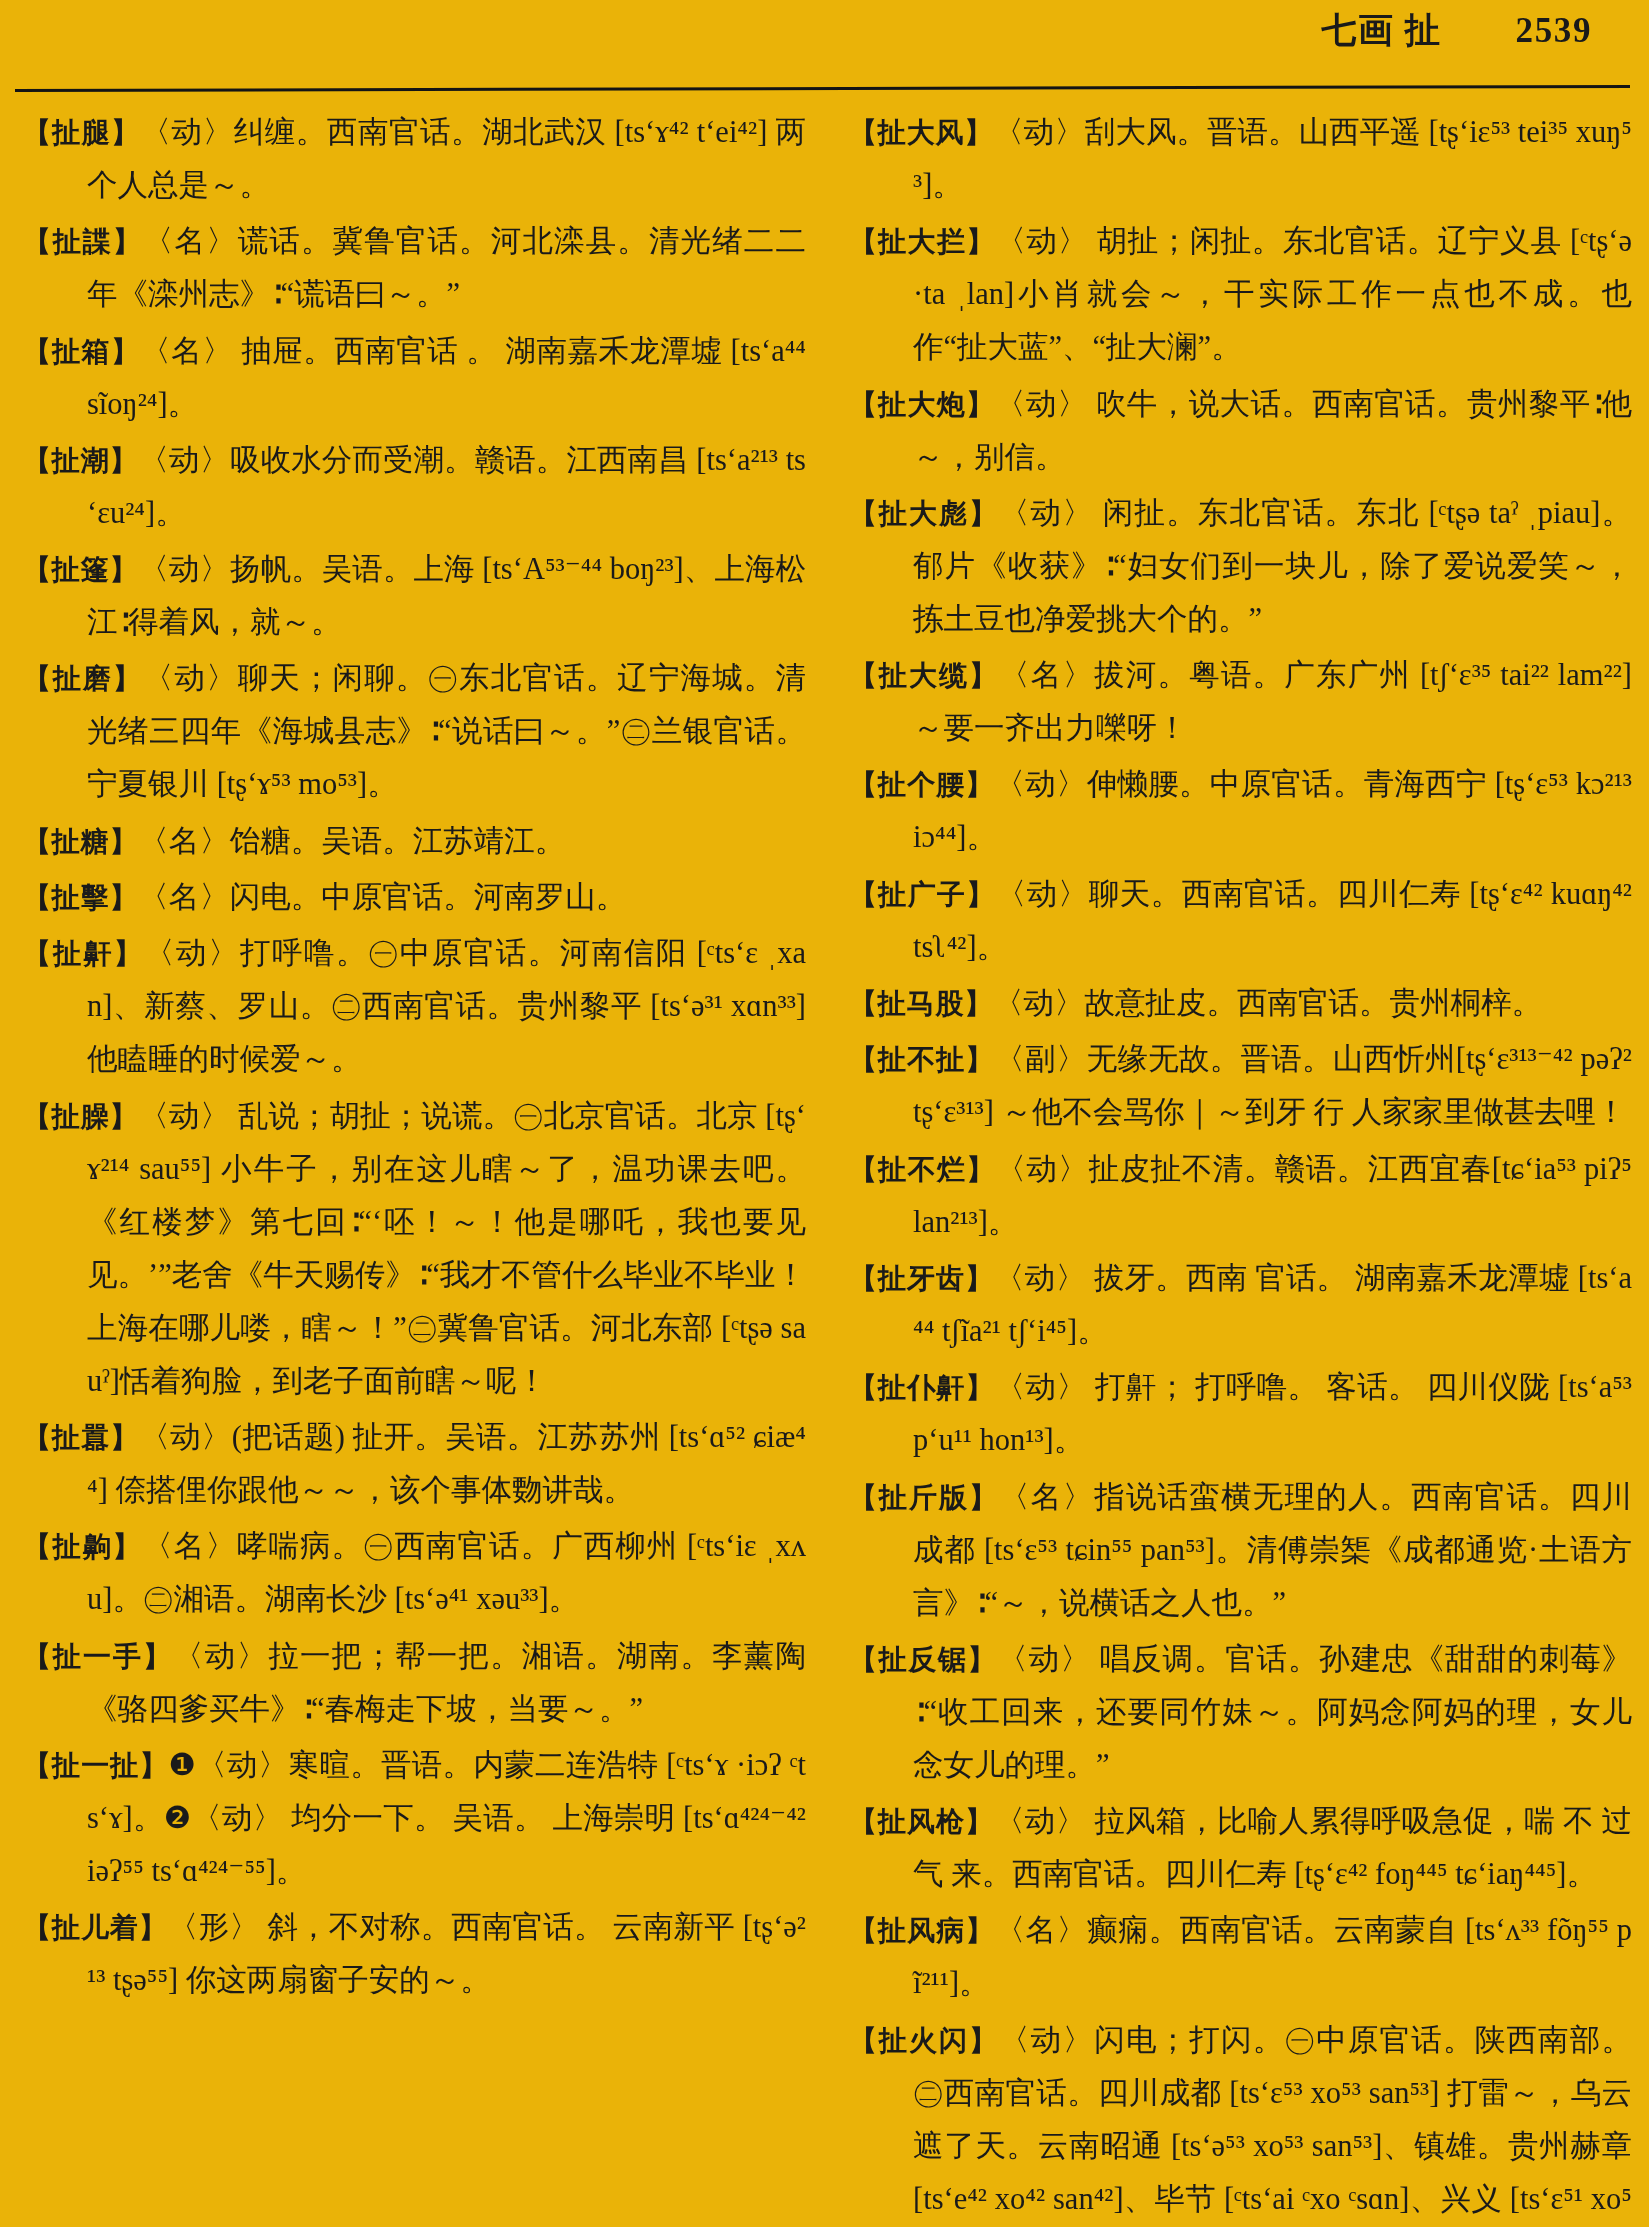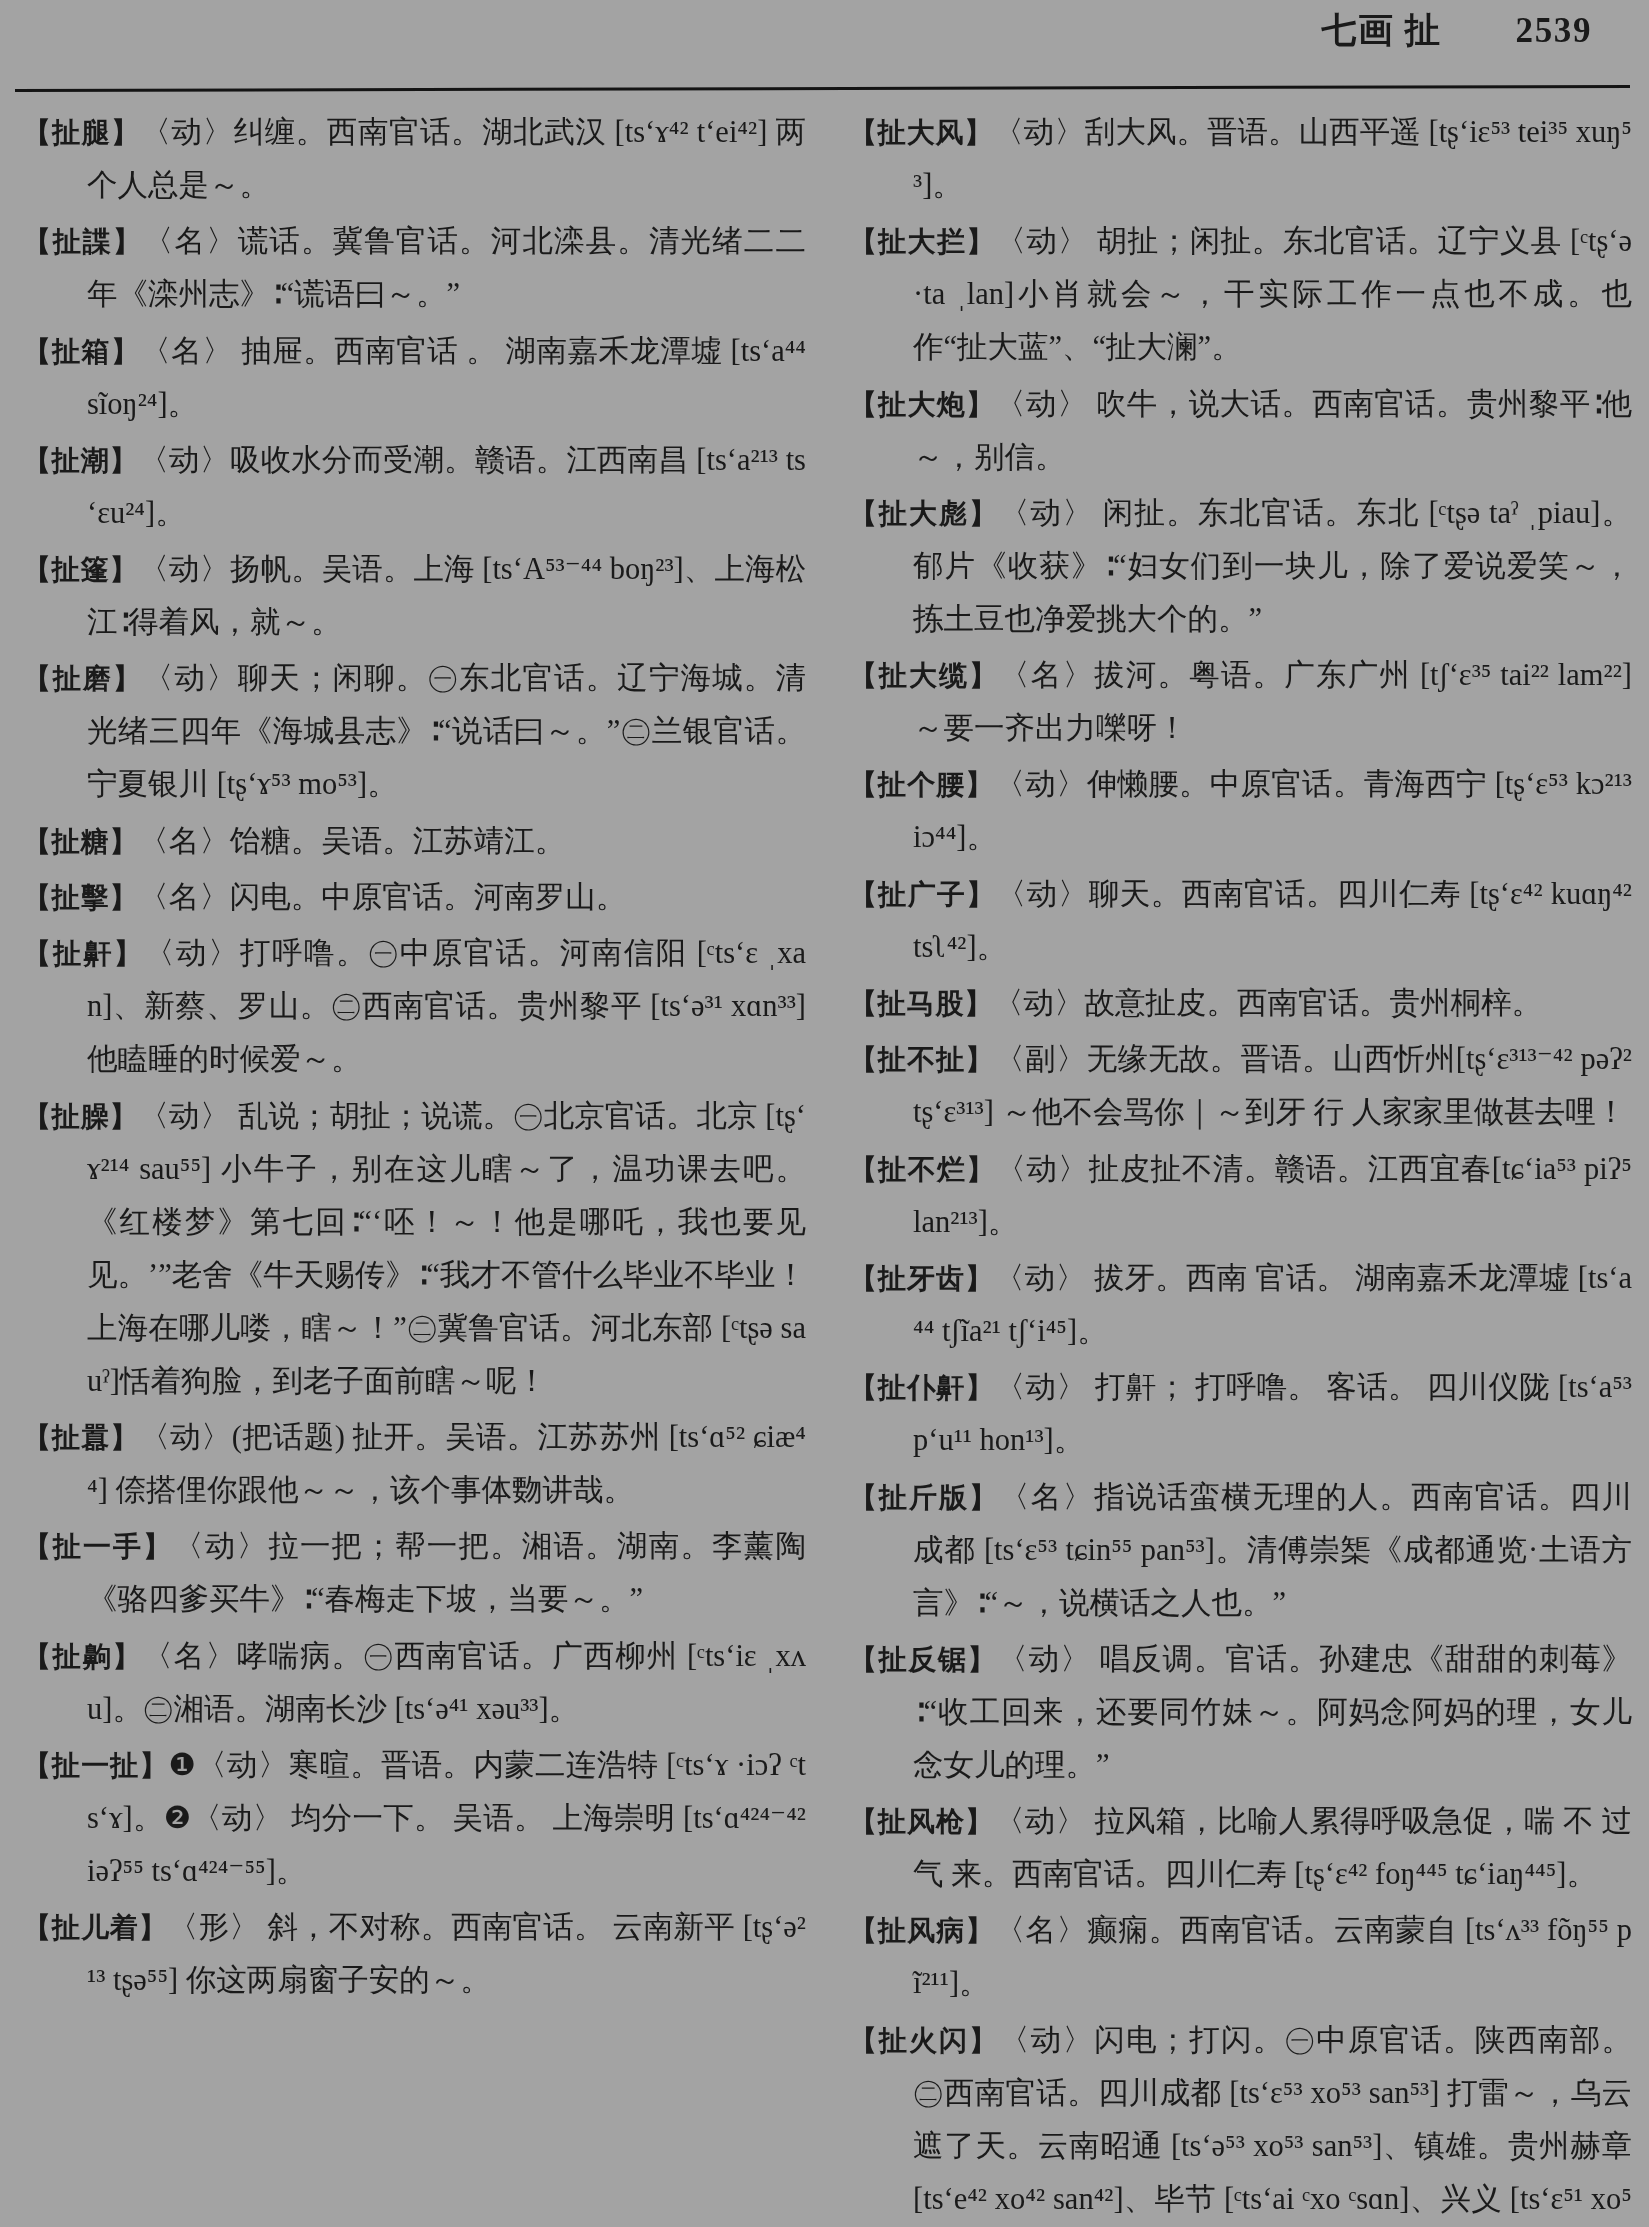--- a/index.html
+++ b/index.html
@@ -44,21 +44,21 @@
   .hw{
     font-weight:bold;
     font-size:28px;
     letter-spacing:0.8px;
   }
   .body{}
 </style>
 </head>
 <body>
 
-<div id="page" style="background: #a3a3a3; color: rgb(26, 26, 26);">
+<div id="page" style="background: #eab308; color: rgb(26, 26, 26);">
 
   <div id="running-head">
     <span class="sec">七画  扯</span><span>2539</span>
   </div>
 
   <div id="rule"></div>
 
   <div id="columns">
     <div class="col">
   <div class="entry"><span class="hw">【扯腿】</span><span class="body">〈动〉纠缠。西南官话。湖北武汉 [tsʻɤ⁴² tʻei⁴²] 两个人总是～。</span></div>
@@ -77,23 +77,23 @@
   <div class="entry"><span class="hw">【扯糖】</span><span class="body">〈名〉饴糖。吴语。江苏靖江。</span></div>
 
   <div class="entry"><span class="hw">【扯擊】</span><span class="body">〈名〉闪电。中原官话。河南罗山。</span></div>
 
   <div class="entry"><span class="hw">【扯鼾】</span><span class="body">〈动〉打呼噜。㊀中原官话。河南信阳 [ᶜtsʻε ˌxan]、新蔡、罗山。㊁西南官话。贵州黎平 [tsʻə³¹ xɑn³³] 他瞌睡的时候爱～。</span></div>
 
   <div class="entry"><span class="hw">【扯臊】</span><span class="body">〈动〉 乱说；胡扯；说谎。㊀北京官话。北京 [tʂʻɤ²¹⁴ sau⁵⁵] 小牛子，别在这儿瞎～了，温功课去吧。《红楼梦》第七回∶“‘呸！～！他是哪吒，我也要见见。’”老舍《牛天赐传》∶“我才不管什么毕业不毕业！上海在哪儿喽，瞎～！”㊁冀鲁官话。河北东部 [ᶜtʂə sauˀ]恬着狗脸，到老子面前瞎～呢！</span></div>
 
   <div class="entry"><span class="hw">【扯囂】</span><span class="body">〈动〉(把话题) 扯开。吴语。江苏苏州 [tsʻɑ⁵² ɕiæ⁴⁴] 倷搭俚你跟他～～，该个事体覅讲哉。</span></div>
 
+  <div class="entry"><span class="hw">【扯齁】</span><span class="body">〈名〉哮喘病。㊀西南官话。广西柳州 [ᶜtsʻiε ˌxʌu]。㊁湘语。湖南长沙 [tsʻə⁴¹ xəu³³]。</span></div>
+
   <div class="entry"><span class="hw">【扯一手】</span><span class="body">〈动〉拉一把；帮一把。湘语。湖南。李薰陶《骆四爹买牛》∶“春梅走下坡，当要～。”</span></div>
-
-  <div class="entry"><span class="hw">【扯齁】</span><span class="body">〈名〉哮喘病。㊀西南官话。广西柳州 [ᶜtsʻiε ˌxʌu]。㊁湘语。湖南长沙 [tsʻə⁴¹ xəu³³]。</span></div>
 
   <div class="entry"><span class="hw">【扯一扯】</span><span class="body">❶〈动〉寒暄。晋语。内蒙二连浩特 [ᶜtsʻɤ ·iɔʔ ᶜtsʻɤ]。❷〈动〉 均分一下。 吴语。 上海崇明 [tsʻɑ⁴²⁴⁻⁴² iəʔ⁵⁵ tsʻɑ⁴²⁴⁻⁵⁵]。</span></div>
 
   <div class="entry"><span class="hw">【扯儿着】</span><span class="body">〈形〉 斜，不对称。西南官话。 云南新平 [tʂʻə²¹³ tʂə⁵⁵] 你这两扇窗子安的～。</span></div>
 
 </div>
     <div class="col">
   <div class="entry"><span class="hw">【扯大风】</span><span class="body">〈动〉刮大风。晋语。山西平遥 [tʂʻiε⁵³ tei³⁵ xuŋ⁵³]。</span></div>
 
   <div class="entry"><span class="hw">【扯大拦】</span><span class="body">〈动〉 胡扯；闲扯。东北官话。辽宁义县 [ᶜtʂʻə ·ta ˌlan]小肖就会～，干实际工作一点也不成。也作“扯大蓝”、“扯大澜”。</span></div>

